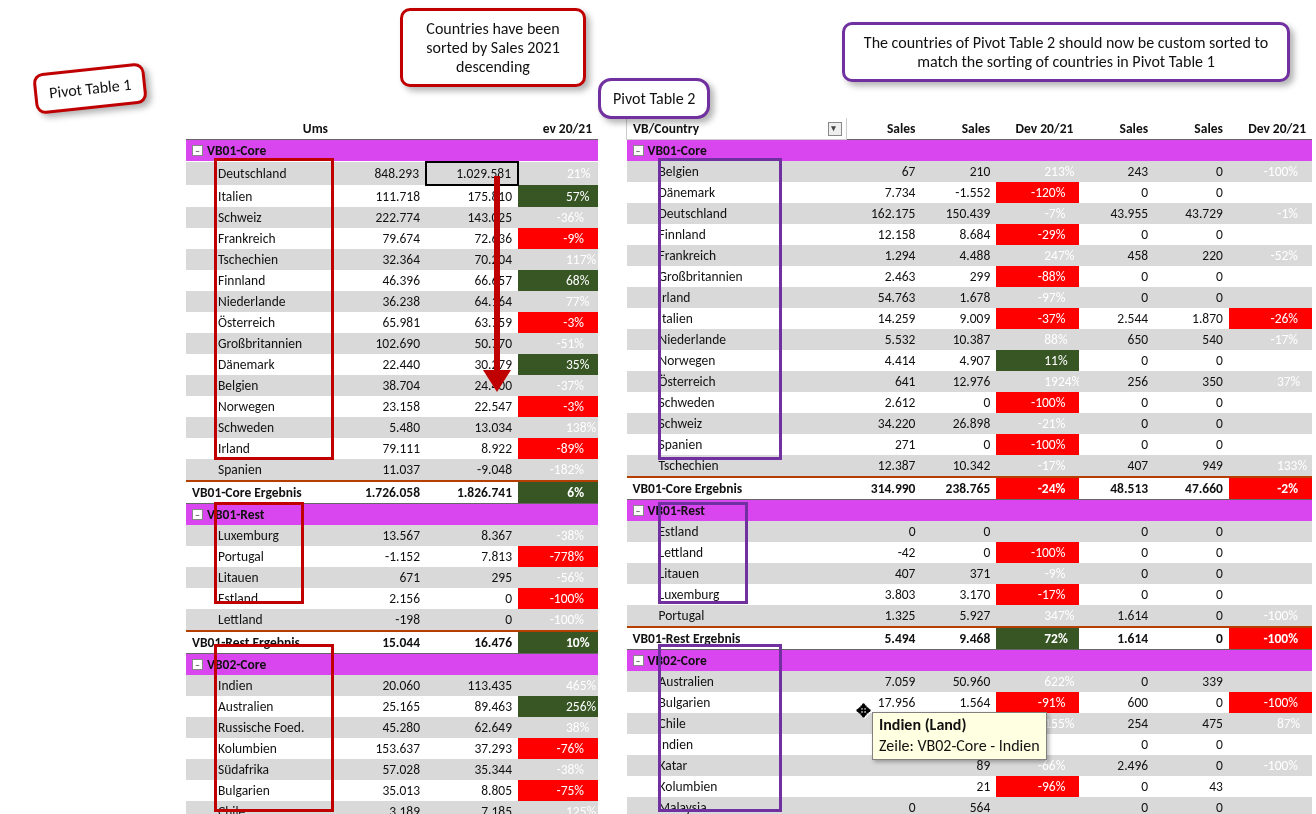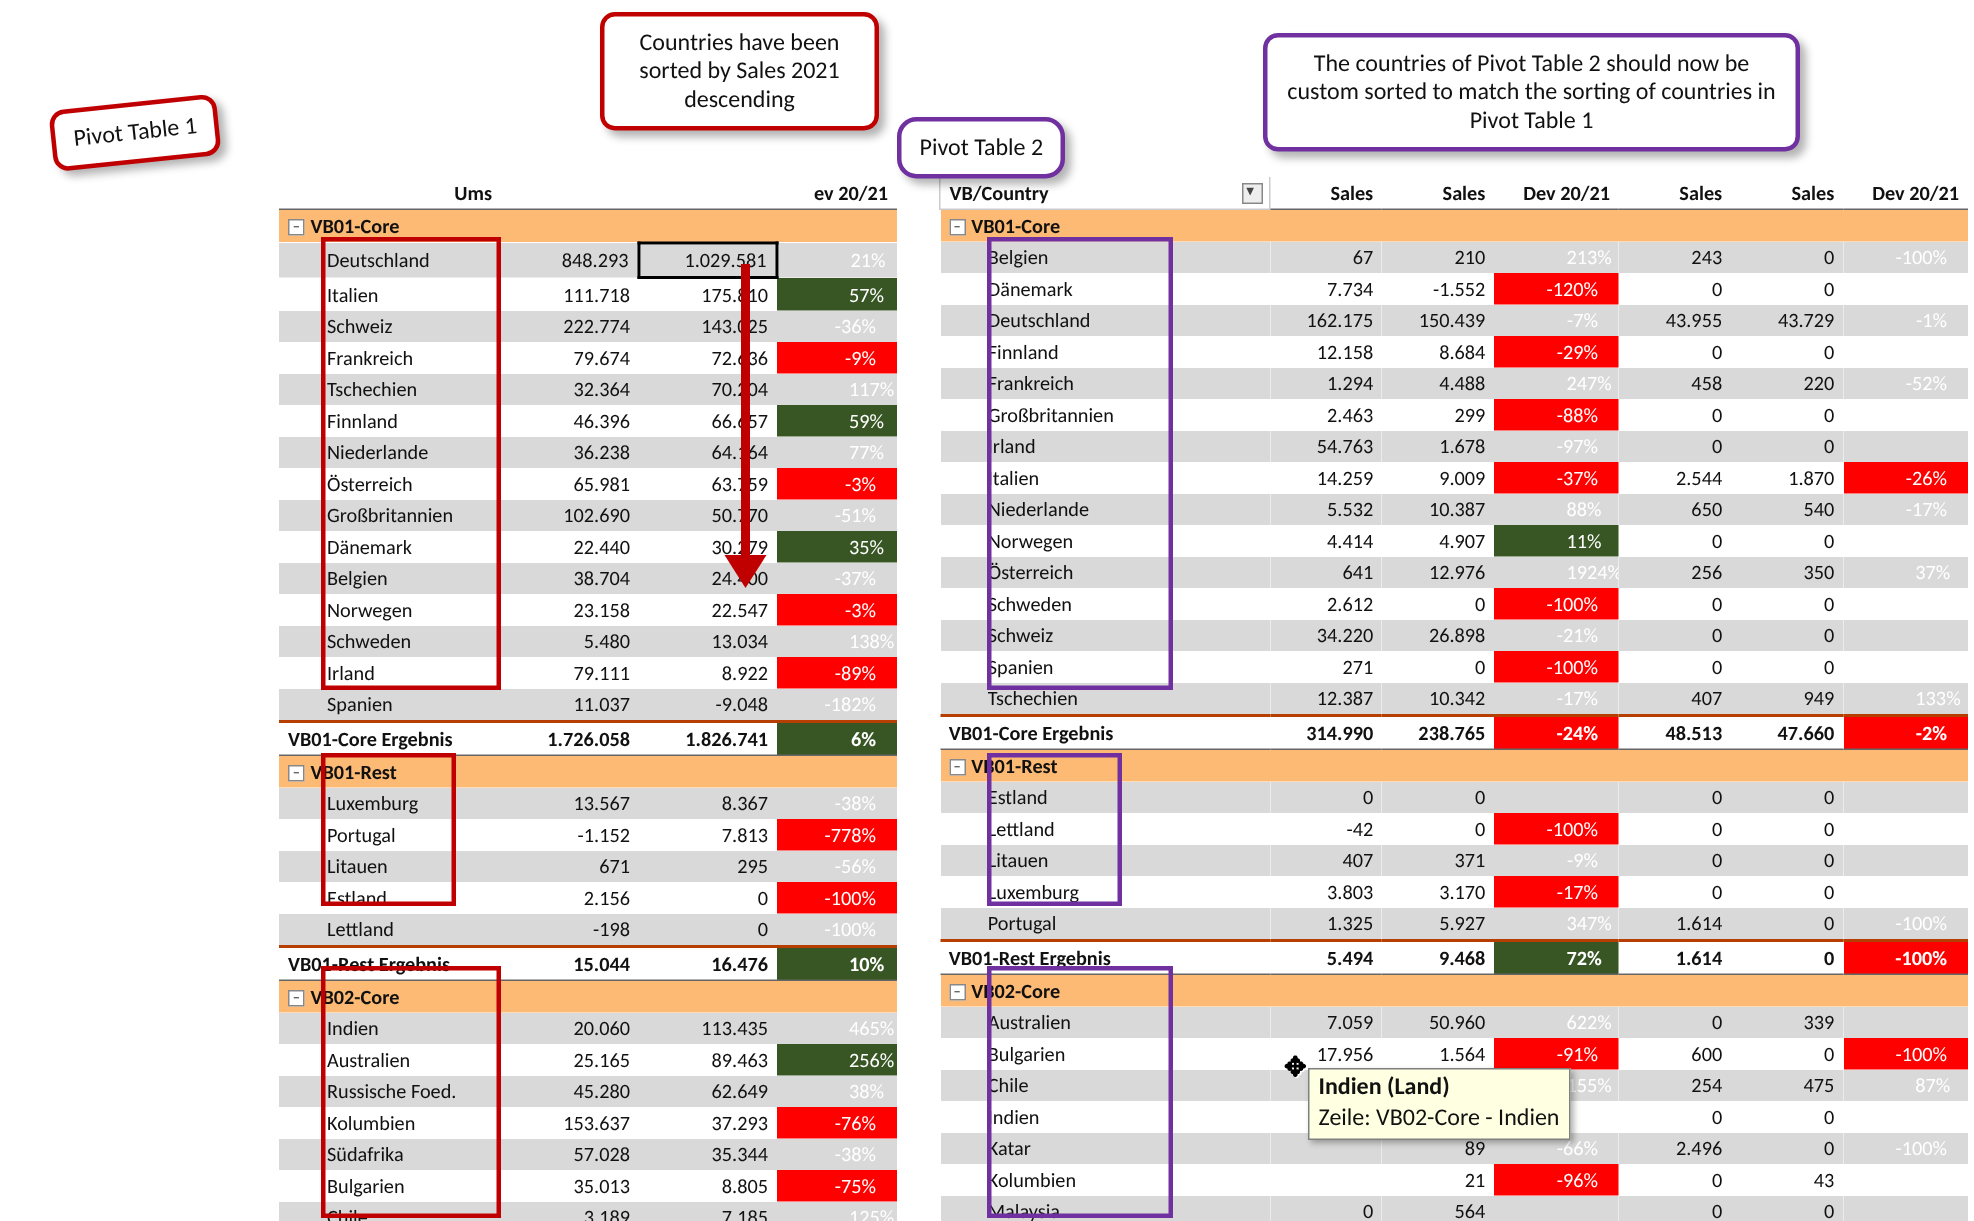--- a/index.html
+++ b/index.html
@@ -1,21 +1,21 @@
 <!DOCTYPE html>
 <html><head>
 <meta charset="utf-8">
 <style>
   * { box-sizing: border-box; }
   body { margin:0; font-family:"Segoe UI",Calibri,Arial,sans-serif; font-size:13.5px; background:#fff; color:#111; position:relative; width:1316px; height:814px; overflow:hidden;}
   .col-header{font-weight:600;text-align:right;padding:2px 6px;overflow:hidden;white-space:nowrap;}
   .col-header.left{text-align:left; border:1px solid #ccc; border-top:none;}
   table{border-collapse:collapse;table-layout:fixed;}
   td{padding:2px 6px;white-space:nowrap;overflow:hidden;height:19px;}
-  .group-row td{font-weight:700; background:#fdba74;}
+  .group-row td{font-weight:700; background:#d946ef;}
   .group-row .gcell{border-top:1px solid #666;}
   .stripe td{background:#d9d9d9;}
   .num{text-align:right;}
   .indent{padding-left:32px;position:relative;}
   .pct{color:#fff;font-weight:500;text-align:right;padding-right:14px;}
   .green{background:#375623;padding-left:48px;}
   .red{background:#ff0000;}
   .total-row td{font-weight:700;}
   .total-row .border-t{border-top:2px solid #b63e00;}
   .expand{display:inline-block;width:11px;height:11px;border:1px solid #888;font-size:9px;line-height:9px;text-align:center;margin-right:4px;background:#fff;color:#555; position:relative;top:-1px;}
@@ -30,21 +30,21 @@
   .hl-box.purple{border-color:#7030a0;}
   .tooltip{position:absolute;background:#ffffe1;border:1px solid #808080;font-size:16px;padding:2px 6px;box-shadow:2px 2px 4px rgba(0,0,0,.3);z-index:60;line-height:1.3;}
   .move-cursor{position:absolute;font-size:18px;z-index:60;color:#000;font-weight:bold;text-shadow:1px 1px 0 #fff;}
 </style>
 </head>
 <body>
 
 <div class="callout" style="left:34px;top:68px;transform:rotate(-6deg);">Pivot Table 1</div>
 <div class="callout" style="left:400px;top:8px;width:186px;">Countries have been sorted by Sales 2021 descending</div>
 <div class="callout purple" style="left:598px;top:78px;border-radius:13px;">Pivot Table 2</div>
-<div class="callout purple" style="left:842px;top:22px;width:358px;">The countries of Pivot Table 2 should now be custom sorted to match the sorting of countries in Pivot Table 1</div>
+<div class="callout purple" style="left:842px;top:22px;width:448px;">The countries of Pivot Table 2 should now be custom sorted to match the sorting of countries in Pivot Table 1</div>
 
 <div class="arrow-down" style="left:494px;top:176px;height:212px;"></div>
 
 <div class="hl-box" style="left:214px;top:158px;width:120px;height:302px;"></div>
 <div class="hl-box" style="left:214px;top:502px;width:90px;height:102px;"></div>
 <div class="hl-box" style="left:214px;top:644px;width:120px;height:168px;"></div>
 
 <div class="hl-box purple" style="left:658px;top:158px;width:124px;height:302px;"></div>
 <div class="hl-box purple" style="left:658px;top:502px;width:90px;height:102px;"></div>
 <div class="hl-box purple" style="left:658px;top:644px;width:124px;height:168px;"></div>
@@ -95,21 +95,21 @@
       <tr class="stripe">
         <td class="indent">Tschechien</td>
         <td class="num">32.364</td>
         <td class="num">70.204</td>
         <td class="pct green">117%</td>
       </tr>
       <tr>
         <td class="indent">Finnland</td>
         <td class="num">46.396</td>
         <td class="num">66.657</td>
-        <td class="pct green">59%</td>
+        <td class="pct green">68%</td>
       </tr>
       <tr class="stripe">
         <td class="indent">Niederlande</td>
         <td class="num">36.238</td>
         <td class="num">64.164</td>
         <td class="pct green">77%</td>
       </tr>
       <tr>
         <td class="indent">Österreich</td>
         <td class="num">65.981</td>

